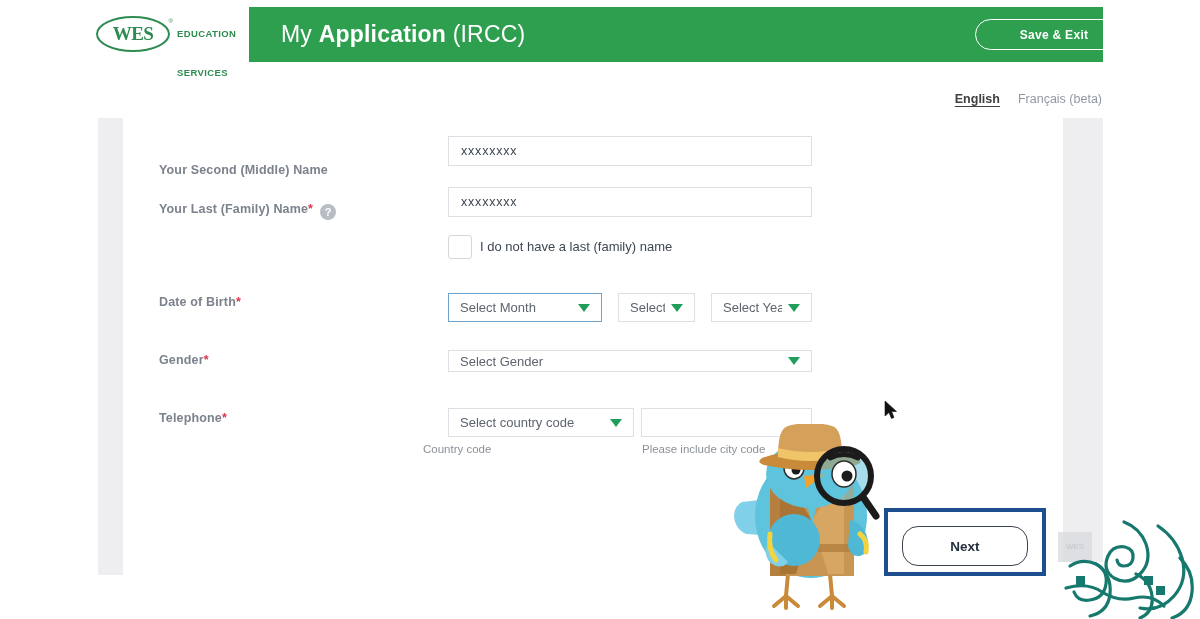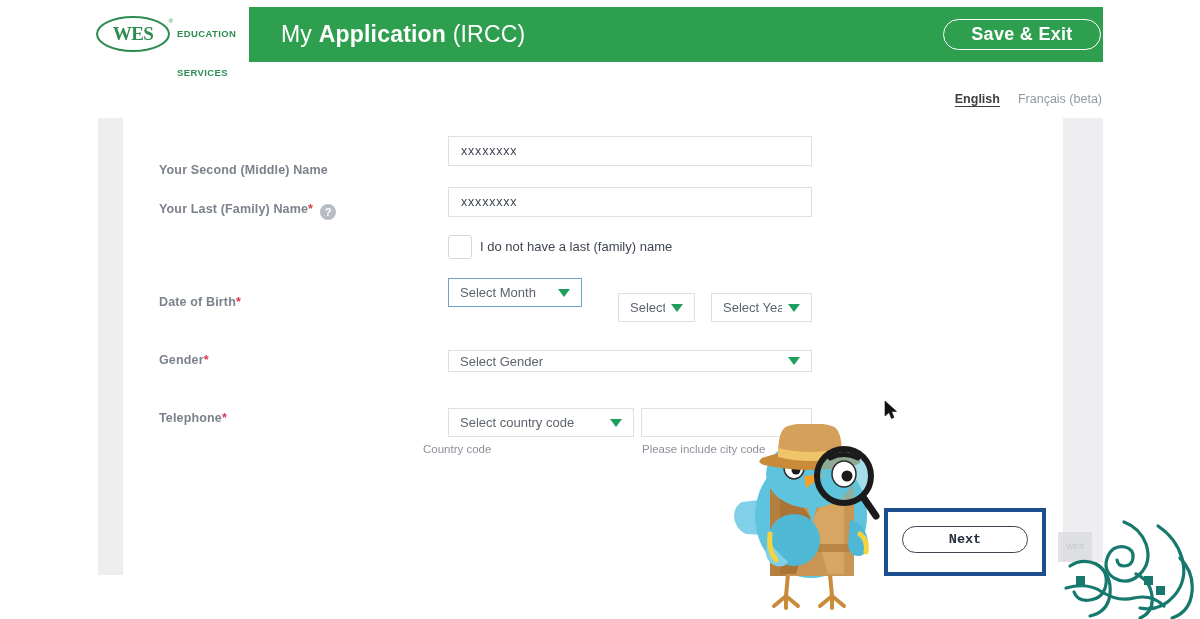--- a/index.html
+++ b/index.html
@@ -36,23 +36,23 @@
     position:absolute; left:249px; top:7px; width:854px; height:55px;
     background:#2e9e4f;
   }
   #app-title {
     position:absolute; left:281px; top:21px;
     font-size:23px; color:#ffffff; letter-spacing:0.2px; white-space:nowrap;
   }
   #app-title b { font-weight:bold; }
   #app-title .light { font-weight:normal; }
   #save-exit {
-    position:absolute; left:943px; top:19px; width:158px; height:31px;
+    position:absolute; left:975px; top:19px; width:158px; height:31px;
     border:1.5px solid #ffffff; border-radius:16px; background:transparent;
-    color:#ffffff; font-size:18px; font-weight:bold; letter-spacing:0.3px;
+    color:#ffffff; font-size:12px; font-weight:bold; letter-spacing:0.3px;
     display:flex; align-items:center; justify-content:center; cursor:pointer;
   }
 
   
   #lang { position:absolute; right:98px; top:92px; display:flex; gap:18px; align-items:baseline; }
   #lang .lang-active {
     font-size:12.5px; font-weight:bold; color:#404040;
     text-decoration:underline; text-underline-offset:3px; cursor:pointer;
   }
   #lang .lang-alt { font-size:12.5px; color:#9099a3; cursor:pointer; }
@@ -92,24 +92,24 @@
     border:1px solid #d3d7dc; border-radius:3px; background:#fff; cursor:pointer;
   }
   #cb-label { position:absolute; left:480px; top:239px; font-size:13px; color:#3f4752; }
 
   
   #next-highlight {
     position:absolute; left:884px; top:508px; width:162px; height:68px;
     border:4px solid #1d4f8f; background:#ffffff;
   }
   #next-btn {
-    position:absolute; left:902px; top:526px; width:126px; height:27px;
+    position:absolute; left:902px; top:526px; width:126px; height:40px;
     border:1.6px solid #3c4450; border-radius:16px; background:#fff;
     color:#24303f; font-size:13.5px; font-weight:bold;
-    display:flex; align-items:center; justify-content:center; cursor:pointer;font-family:Liberation Mono, monospace;
+    display:flex; align-items:center; justify-content:center; cursor:pointer;
   }
   #ghost-box {
     position:absolute; left:1058px; top:532px; width:34px; height:30px;
     background:#d9dade; opacity:.75;
   }
   #ghost-box span { font-size:8px; color:#b6b8bd; display:block; text-align:center; margin-top:10px; }
 
   
   #cursor { position:absolute; left:884px; top:400px; width:14px; height:20px; }
 
@@ -167,21 +167,21 @@
   <div class="txtfield" style="left:448px; top:187px; width:364px; height:30px;">
     <span>xxxxxxxx</span>
   </div>
 
   <div id="cb-box"></div>
   <div id="cb-label">I do not have a last (family) name</div>
 
   <div class="f-label" style="left:159px; top:295px;">
     <span>Date of Birth</span><span class="req">*</span>
   </div>
-  <div class="selectbox focused" style="left:448px; top:278px; width:134px; height:29px;">
+  <div class="selectbox focused" style="left:448px; top:293px; width:154px; height:29px;">
     <span class="sel-text">Select Month</span>
     <span class="caret"></span>
   </div>
   <div class="selectbox" style="left:618px; top:293px; width:77px; height:29px;">
     <span class="sel-text">Select Da</span>
     <span class="caret"></span>
   </div>
   <div class="selectbox" style="left:711px; top:293px; width:101px; height:29px;">
     <span class="sel-text">Select Year</span>
     <span class="caret"></span>

